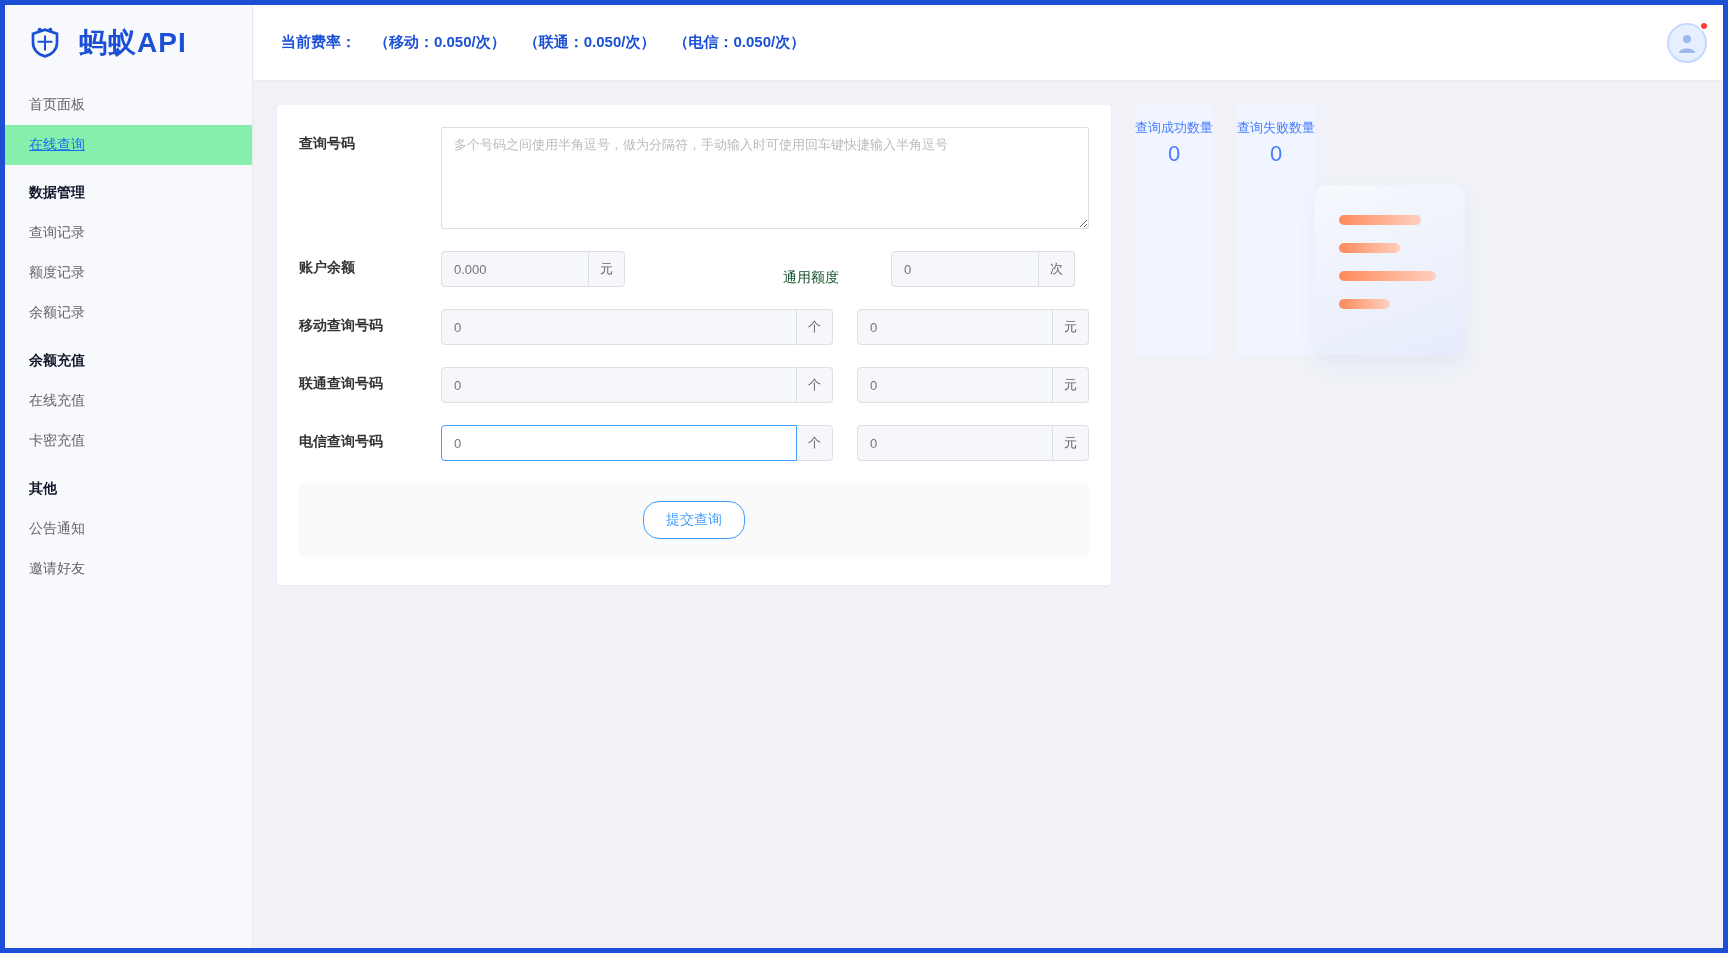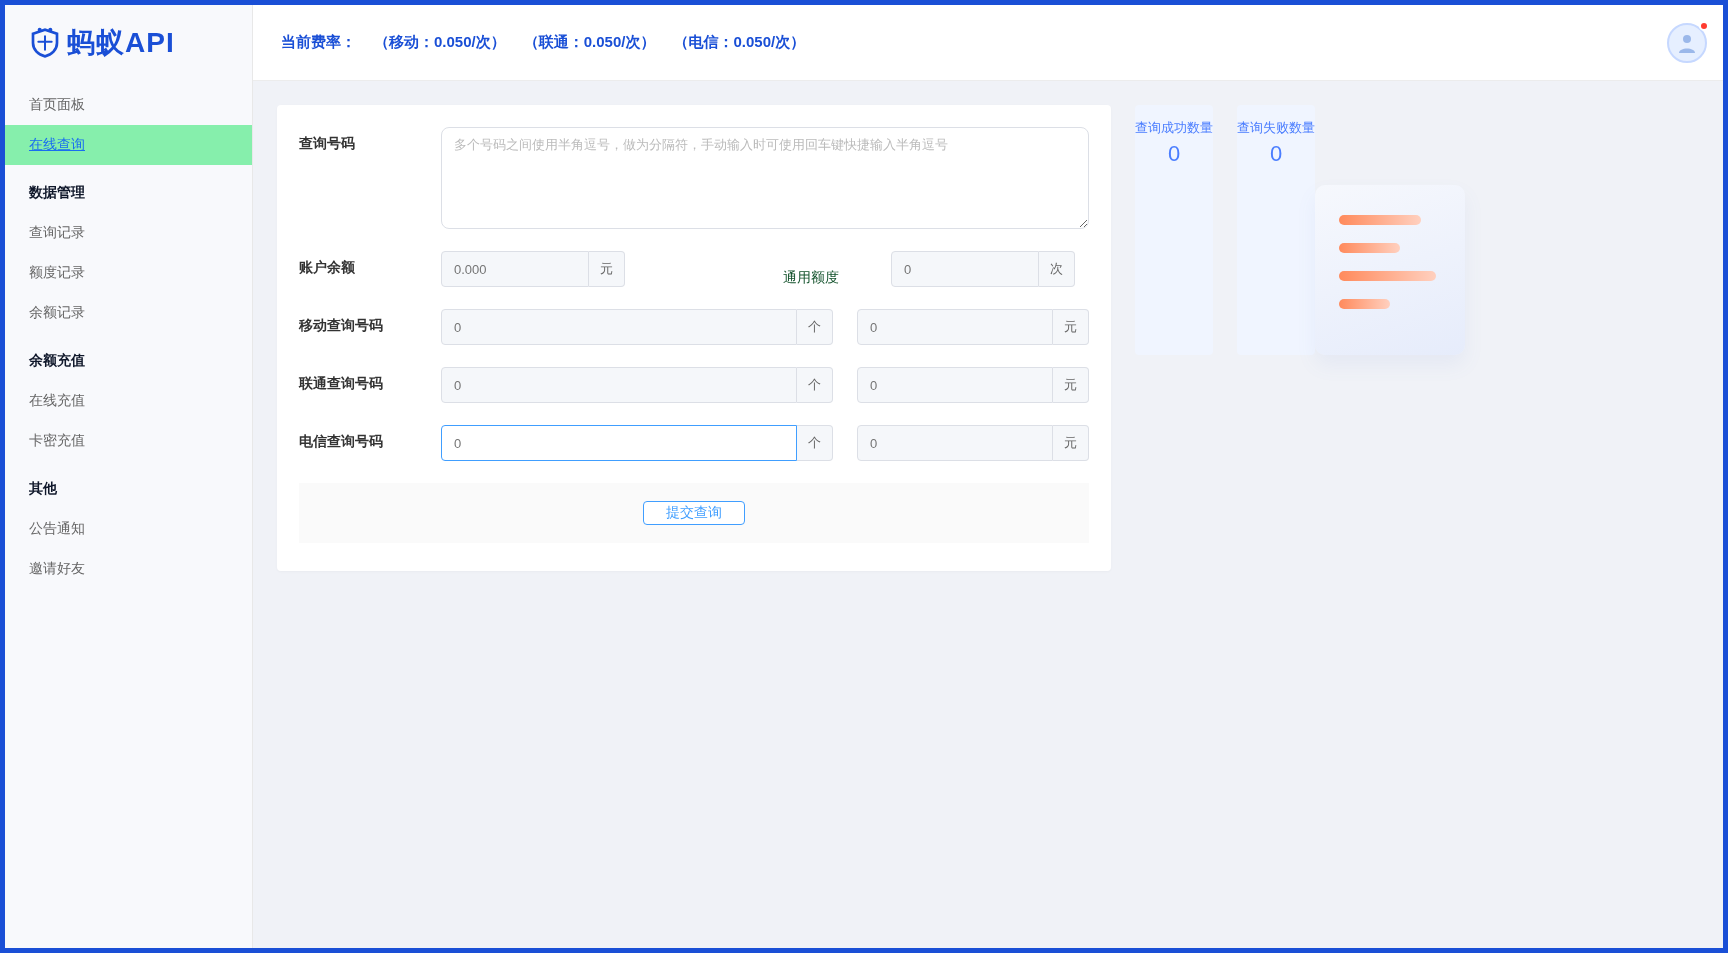--- a/index.html
+++ b/index.html
@@ -18,20 +18,21 @@
   width: 248px;
   background: #f8f9fc;
   border-right: 1px solid #e8e8e8;
   flex-shrink: 0;
 }
 .logo {
   height: 76px;
   display: flex;
   align-items: center;
   padding: 0 24px;
+  gap: 12px;
 }
 .logo svg { width: 32px; height: 32px; margin-right: 6px; flex-shrink: 0;}
 .logo-text {
   font-size: 28px;
   font-weight: 700;
   color: #1a4fd6;
   letter-spacing: 1px;
   white-space: nowrap;
 }
 .nav { padding-top: 4px; }
@@ -153,21 +154,21 @@
 }
 .form-row .fields {
   flex: 1;
   display: flex;
   gap: 28px;
 }
 .textarea {
   width: 100%;
   height: 102px;
   border: 1px solid #dcdfe6;
-  border-radius: 8px;
+  border-radius: 2px;
   padding: 8px 12px;
   font-size: 13px;
   resize: both;
   font-family: inherit;
 }
 .textarea::placeholder { color: #bbb; }
 .input-group {
   display: flex;
 }
 .input {
@@ -210,25 +211,25 @@
 .row-pair .input-group.count .input { width: 356px; }
 
 .submit-wrap {
   background: #fafafa;
   padding: 18px 0;
   text-align: center;
   margin-top: 4px;
 }
 .submit-btn {
   display: inline-block;
-  padding: 2px 22px;
+  padding: 9px 22px;
   border: 1px solid #409eff;
   color: #409eff;
   background: #fff;
-  border-radius: 4px;
+  border-radius: 16px;
   font-size: 14px;
   cursor: pointer;
 }
 </style>
 </head>
 <body>
 
 <div class="app">
   <aside class="sidebar">
     <div class="logo">

